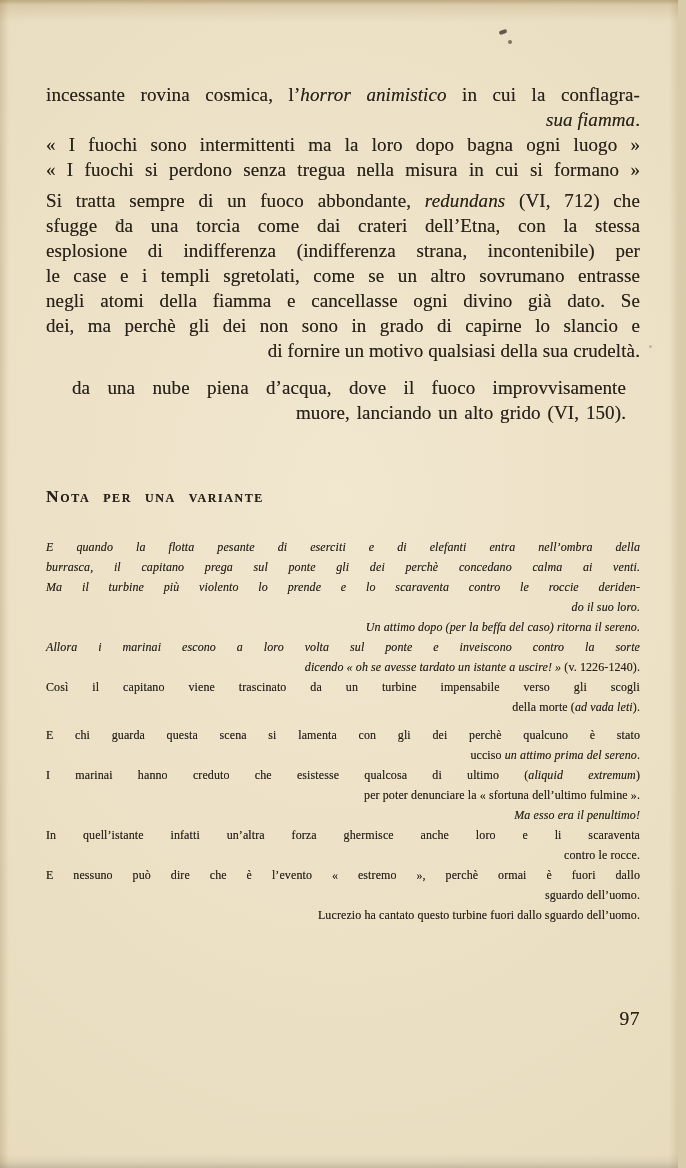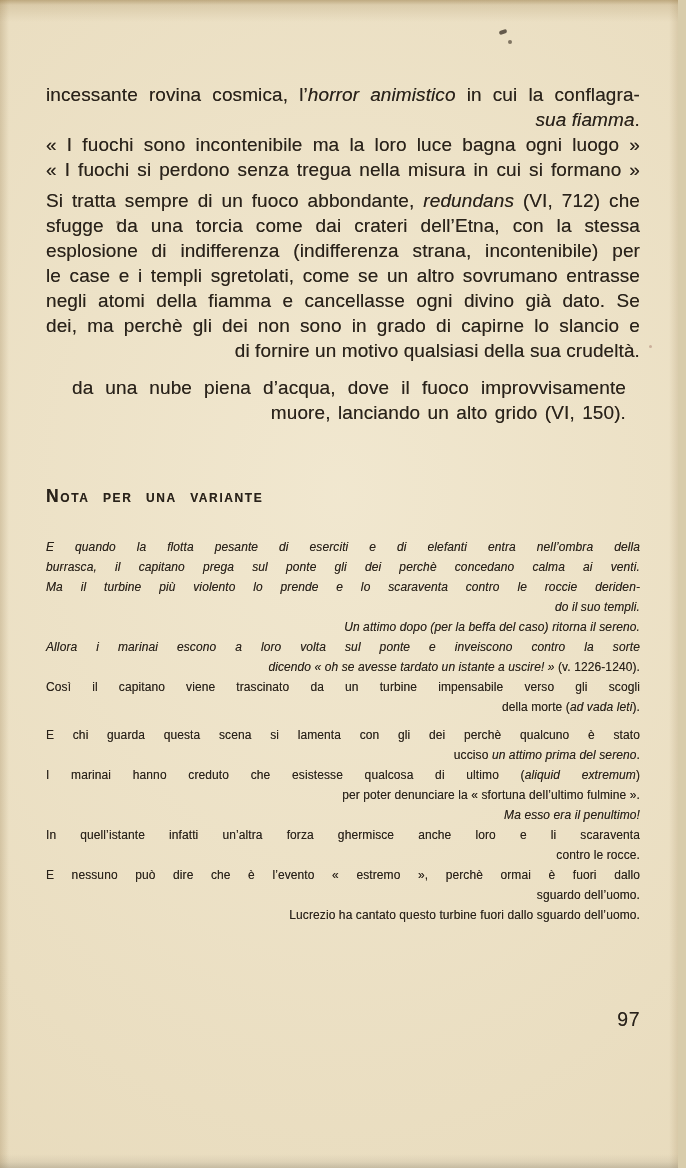--- a/index.html
+++ b/index.html
@@ -15,21 +15,21 @@
     width: 678px;
     height: 1168px;
     background:
       linear-gradient(180deg, rgba(146,116,62,0.50) 0px, rgba(146,116,62,0.18) 5px, rgba(146,116,62,0) 22px),
       linear-gradient(0deg, rgba(116,108,92,0.30) 0px, rgba(116,108,92,0.10) 6px, rgba(116,108,92,0) 14px),
       linear-gradient(90deg, rgba(130,100,50,0.22) 0px, rgba(130,100,50,0) 9px),
       linear-gradient(270deg, rgba(130,100,50,0.16) 0px, rgba(130,100,50,0) 9px),
       radial-gradient(ellipse 120% 90% at 50% 42%, rgba(255,250,235,0.25) 0%, rgba(196,168,110,0.16) 100%),
       var(--paper);
     overflow: hidden;
-    font-family: Liberation Sans, sans-serif;
+    font-family: Liberation Serif, serif;
     color: var(--ink);
   }
 
   .text-col {
     position: relative;
     padding: 82px 38px 0 46px;
   }
 
   .line {
     text-align: right;
@@ -100,21 +100,21 @@
   <span class="speck s3"></span>
   <span class="speck s4"></span>
   <span class="speck s5"></span>
 
   <div class="text-col">
     <section class="body">
         <div class="line just"><span>incessante rovina cosmica, l’</span><span class="it">horror animistico</span><span> in cui la conflagra-</span></div>
         <div class="line"><span class="it">sua fiamma</span><span>.</span></div>
       </section>
     <section class="body">
-        <div class="line just"><span>« I fuochi sono incontenibile ma la loro luce bagna ogni luogo »</span></div>
+        <div class="line just"><span>« I fuochi sono intermittenti ma la loro dopo bagna ogni luogo »</span></div>
         <div class="line just"><span>« I fuochi si perdono senza tregua nella misura in cui si formano »</span></div>
       </section>
     <section class="body m-main">
         <div class="line just"><span>Si tratta sempre di un fuoco abbondante, </span><span class="it">redundans</span><span> (VI, 712) che</span></div>
         <div class="line just"><span>sfugge da una torcia come dai crateri dell’Etna, con la stessa</span></div>
         <div class="line just"><span>esplosione di indifferenza (indifferenza strana, incontenibile) per</span></div>
         <div class="line just"><span>le case e i templi sgretolati, come se un altro sovrumano entrasse</span></div>
         <div class="line just"><span>negli atomi della fiamma e cancellasse ogni divino già dato. Se</span></div>
         <div class="line just"><span>dei, ma perchè gli dei non sono in grado di capirne lo slancio e</span></div>
         <div class="line"><span>di fornire un motivo qualsiasi della sua crudeltà.</span></div>
@@ -123,21 +123,21 @@
         <div class="line just"><span>da una nube piena d’acqua, dove il fuoco improvvisamente</span></div>
         <div class="line"><span>muore, lanciando un alto grido (VI, 150).</span></div>
       </section>
 
     <h2 class="heading">Nota per una variante</h2>
 
     <section class="note m-note1">
         <div class="line just"><span class="it">E quando la flotta pesante di eserciti e di elefanti entra nell’ombra della</span></div>
         <div class="line just"><span class="it">burrasca, il capitano prega sul ponte gli dei perchè concedano calma ai venti.</span></div>
         <div class="line just"><span class="it">Ma il turbine più violento lo prende e lo scaraventa contro le roccie deriden-</span></div>
-        <div class="line"><span class="it">do il suo templi.</span></div>
+        <div class="line"><span class="it">do il suo loro.</span></div>
         <div class="line"><span class="it">Un attimo dopo (per la beffa del caso) ritorna il sereno.</span></div>
         <div class="line just"><span class="it">Allora i marinai escono a loro volta sul ponte e inveiscono contro la sorte</span></div>
         <div class="line"><span class="it">dicendo « oh se avesse tardato un istante a uscire! »</span><span> (v. 1226-1240).</span></div>
         <div class="line just"><span>Così il capitano viene trascinato da un turbine impensabile verso gli scogli</span></div>
         <div class="line"><span>della morte (</span><span class="it">ad vada leti</span><span>).</span></div>
       </section>
     <section class="note m-note2">
         <div class="line just"><span>E chi guarda questa scena si lamenta con gli dei perchè qualcuno è stato</span></div>
         <div class="line"><span>ucciso </span><span class="it">un attimo prima del sereno</span><span>.</span></div>
         <div class="line just"><span>I marinai hanno creduto che esistesse qualcosa di ultimo (</span><span class="it">aliquid extremum</span><span>)</span></div>

